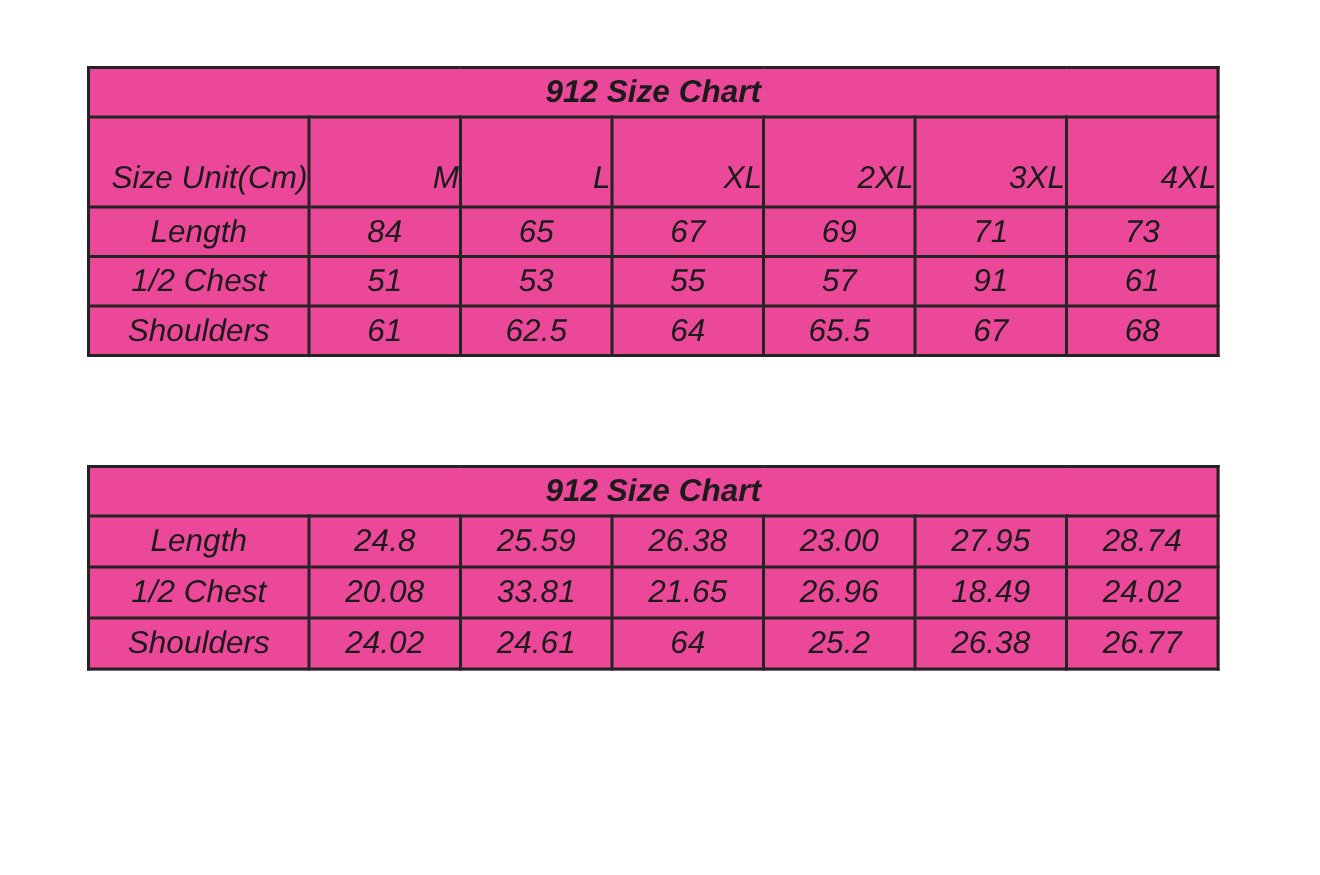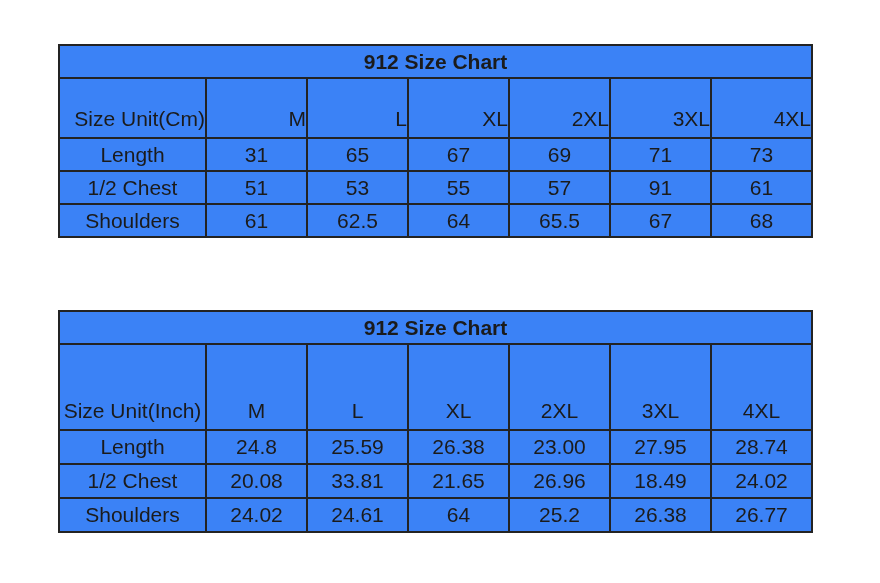--- a/index.html
+++ b/index.html
@@ -12,21 +12,22 @@
     background: #ffffff;
     font-family: "Liberation Sans", sans-serif;
     position: relative;
     overflow: hidden;
   }
   table.size-chart {
     position: absolute;
     left: 58px;
     border-collapse: collapse;
     table-layout: fixed;
-    background: #3b82f6;
+    background: #ec4899;
+    font-style: italic;
   }
   table.size-chart td {
     border: 2px solid #232323;
     text-align: center;
     color: #1b1b1b;
     font-size: 21px;
     padding: 0;
     white-space: nowrap;
     overflow: hidden;
   }
@@ -67,21 +68,21 @@
       <td>Size Unit(Cm)</td>
       <td>M</td>
       <td>L</td>
       <td>XL</td>
       <td>2XL</td>
       <td>3XL</td>
       <td>4XL</td>
     </tr>
     <tr class="data-row">
       <td>Length</td>
-      <td>31</td>
+      <td>84</td>
       <td>65</td>
       <td>67</td>
       <td>69</td>
       <td>71</td>
       <td>73</td>
     </tr>
     <tr class="data-row">
       <td>1/2 Chest</td>
       <td>51</td>
       <td>53</td>
@@ -109,29 +110,20 @@
       <col style="width:101px">
       <col style="width:101px">
     <col style="width:101px">
       <col style="width:101px">
       <col style="width:101px">
   </colgroup>
   <tbody>
     <tr class="title-row">
       <td colspan="7">912 Size Chart</td>
     </tr>
-    <tr class="header-row">
-      <td>Size Unit(Inch)</td>
-      <td>M</td>
-      <td>L</td>
-      <td>XL</td>
-      <td>2XL</td>
-      <td>3XL</td>
-      <td>4XL</td>
-    </tr>
     <tr class="data-row">
       <td>Length</td>
       <td>24.8</td>
       <td>25.59</td>
       <td>26.38</td>
       <td>23.00</td>
       <td>27.95</td>
       <td>28.74</td>
     </tr>
     <tr class="data-row">

